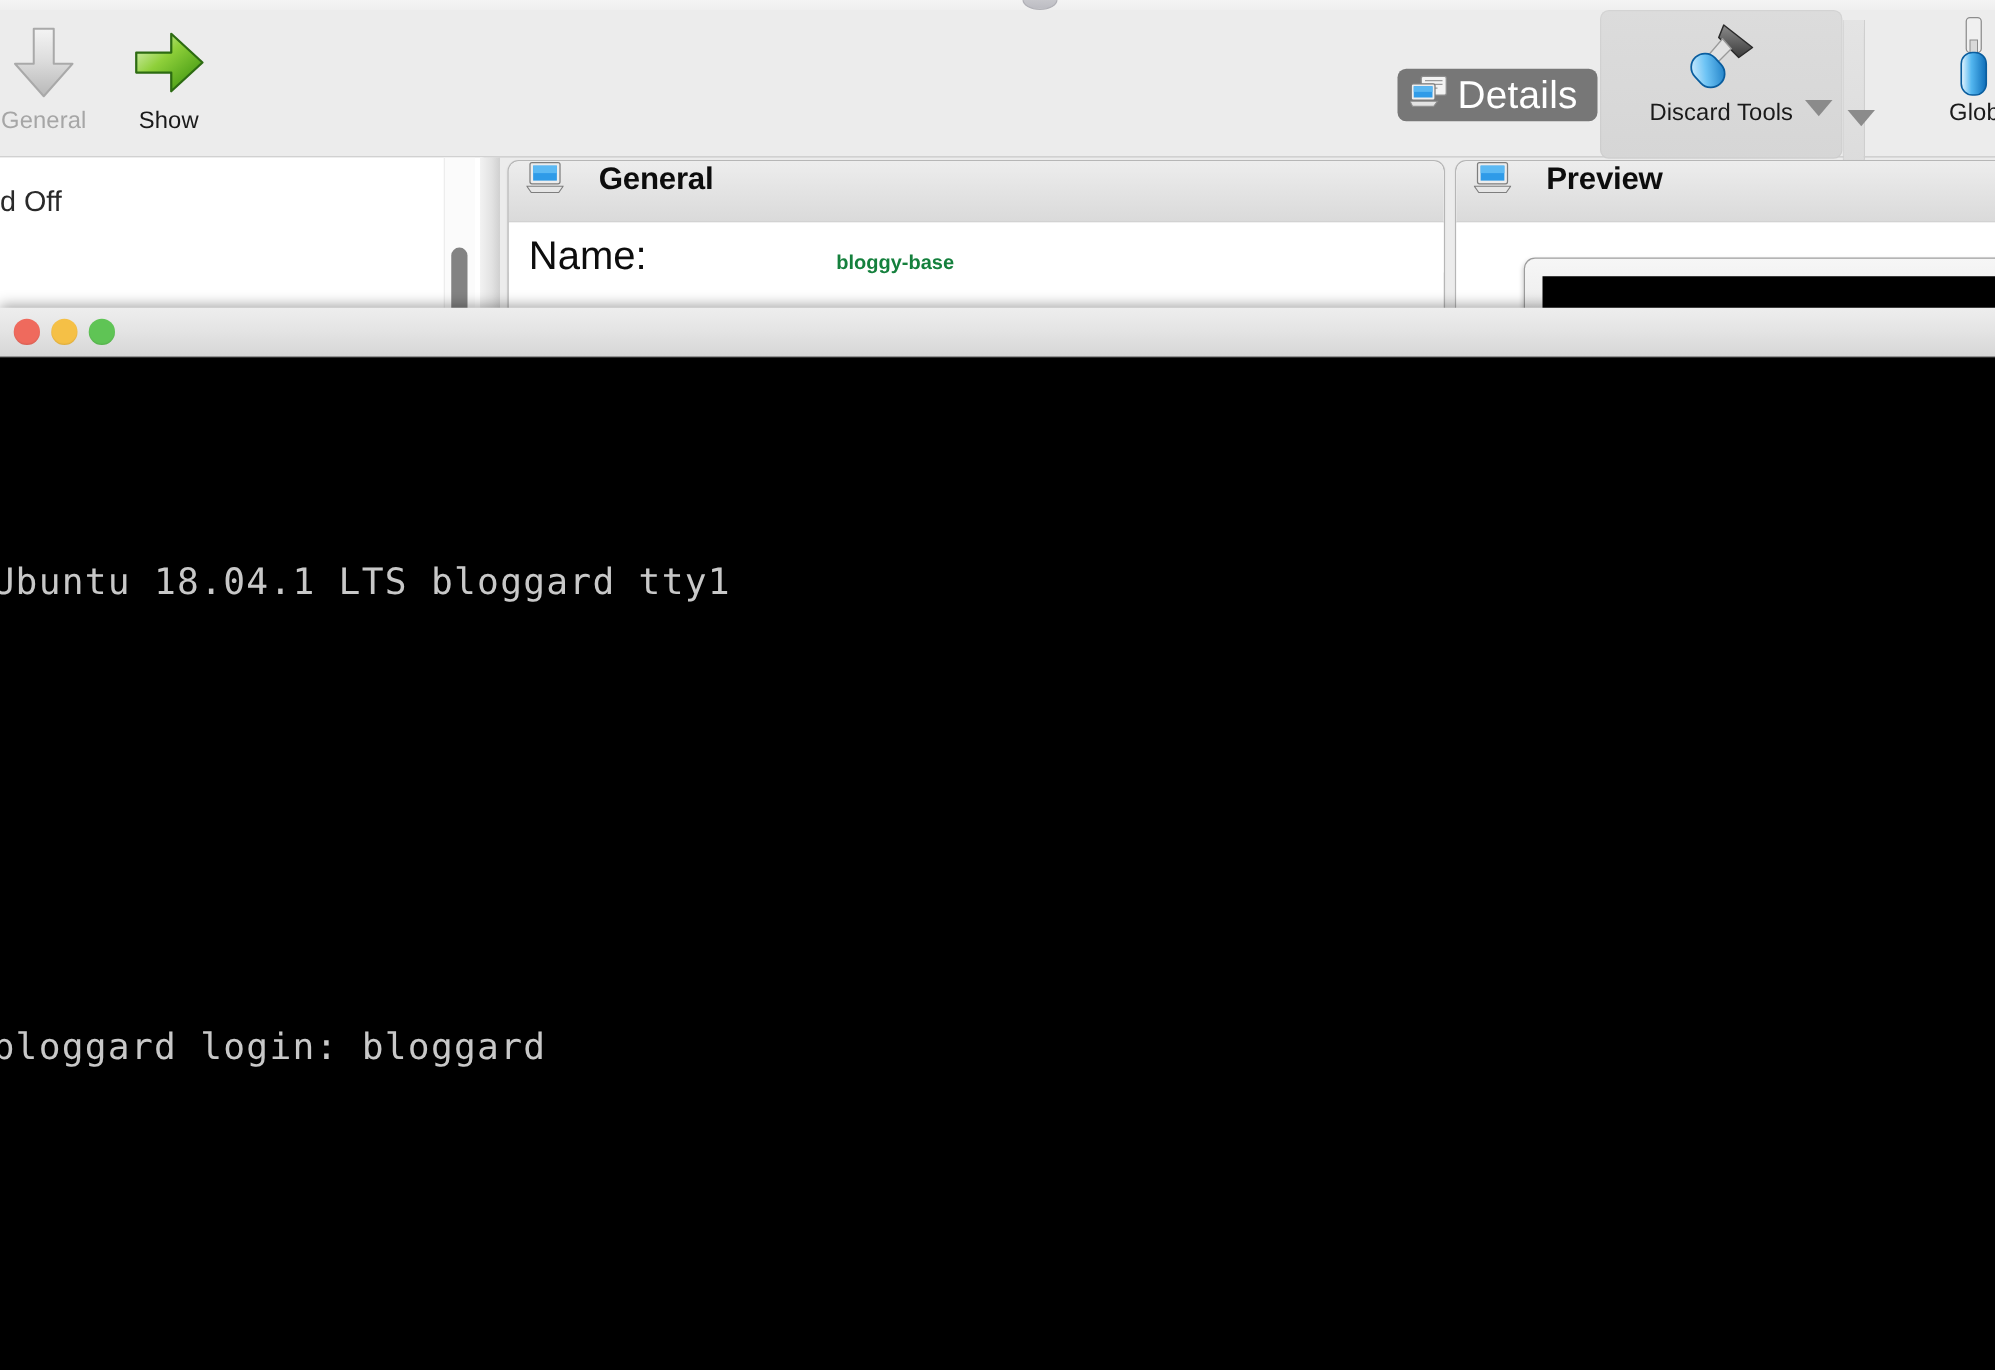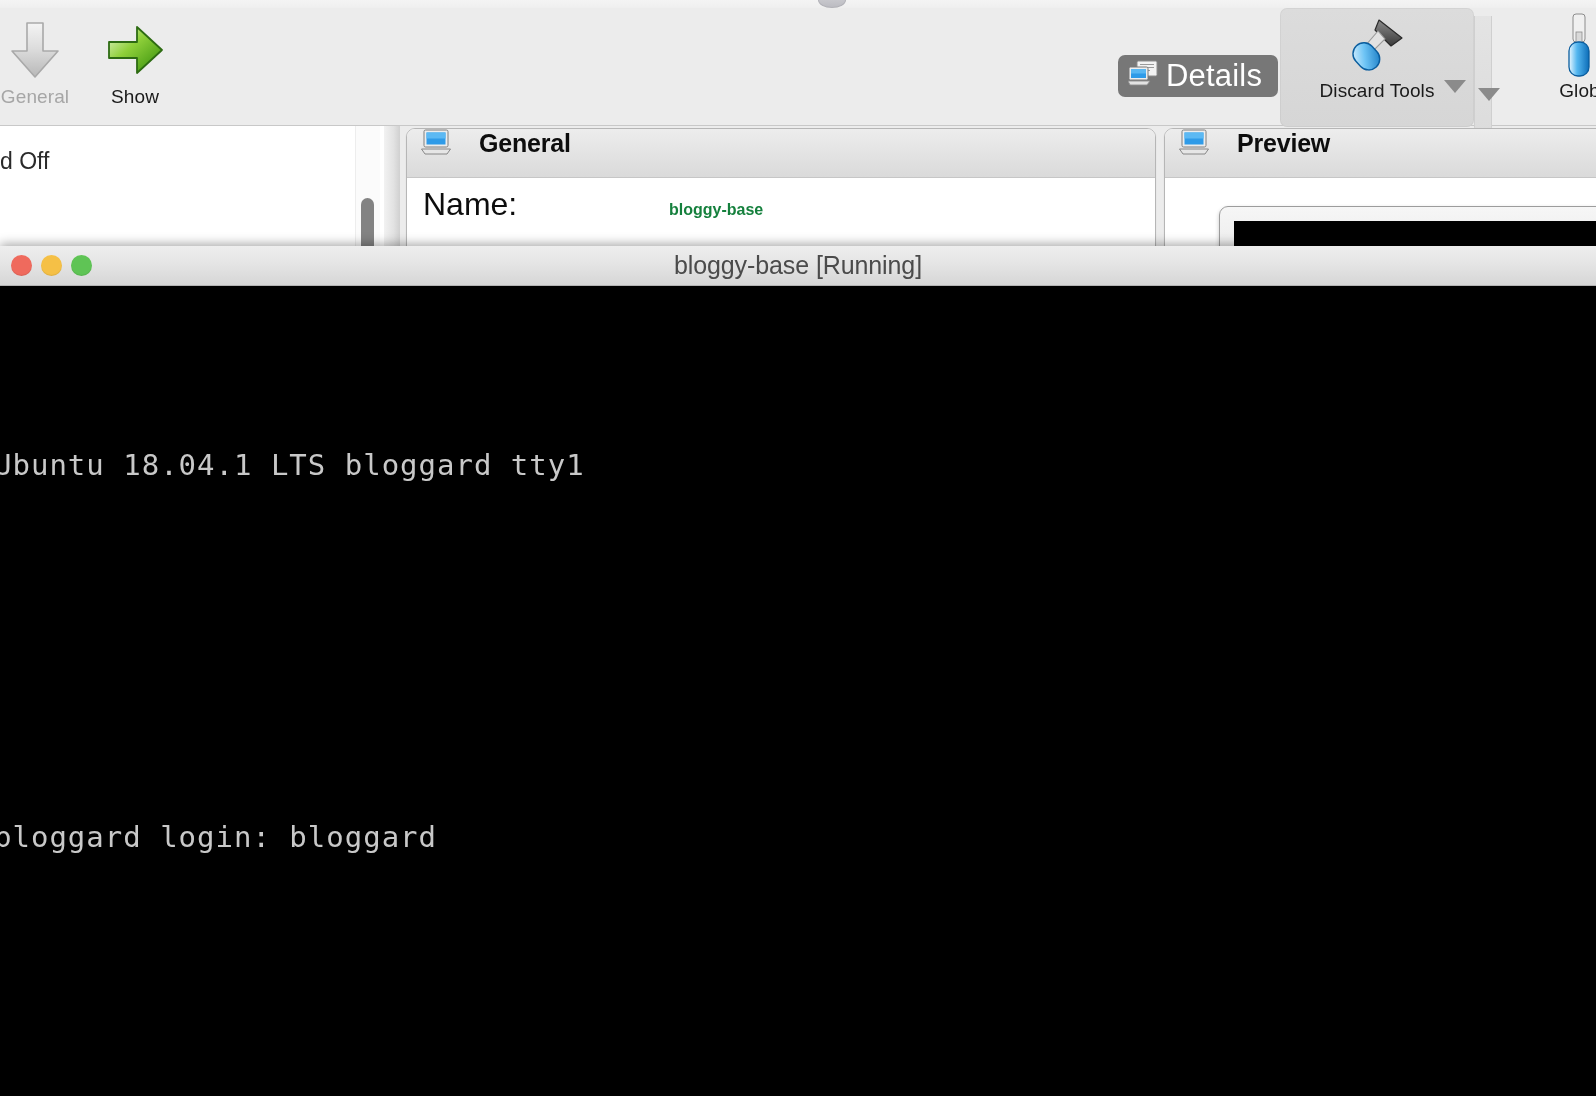--- a/index.html
+++ b/index.html
@@ -511,21 +511,20 @@
     </div>
   </div>
 
   <div class="vm-window">
     <div class="vm-titlebar">
       <div class="traffic-lights">
         <span class="tl tl-close"></span>
         <span class="tl tl-minimize"></span>
         <span class="tl tl-zoom"></span>
       </div>
-      <span class="vm-title">bloggy-base [Running]</span>
     </div>
 
     <div class="vm-screen">
       <div class="tty">
         <span class="tty-line">Ubuntu 18.04.1 LTS bloggard tty1</span>
         <span class="tty-blank"></span>
         <span class="tty-line">bloggard login: bloggard</span>
       </div>
     </div>
   </div>

